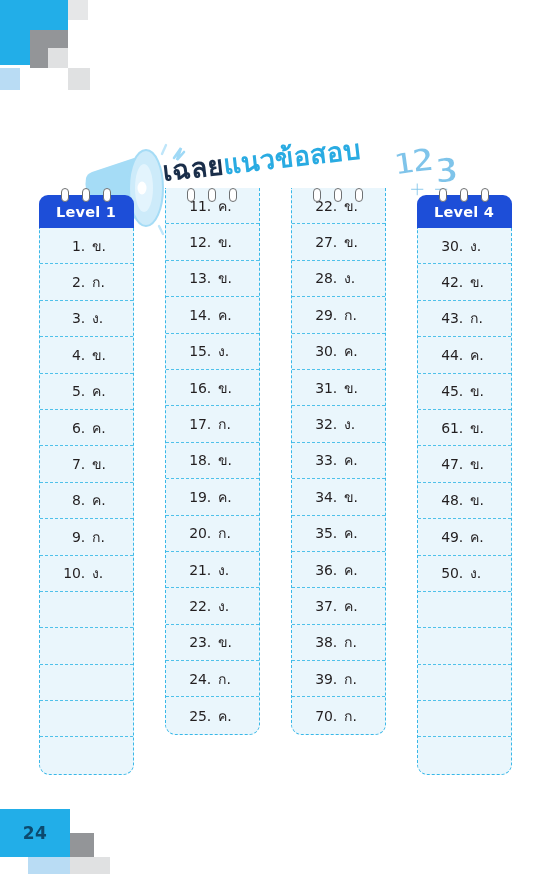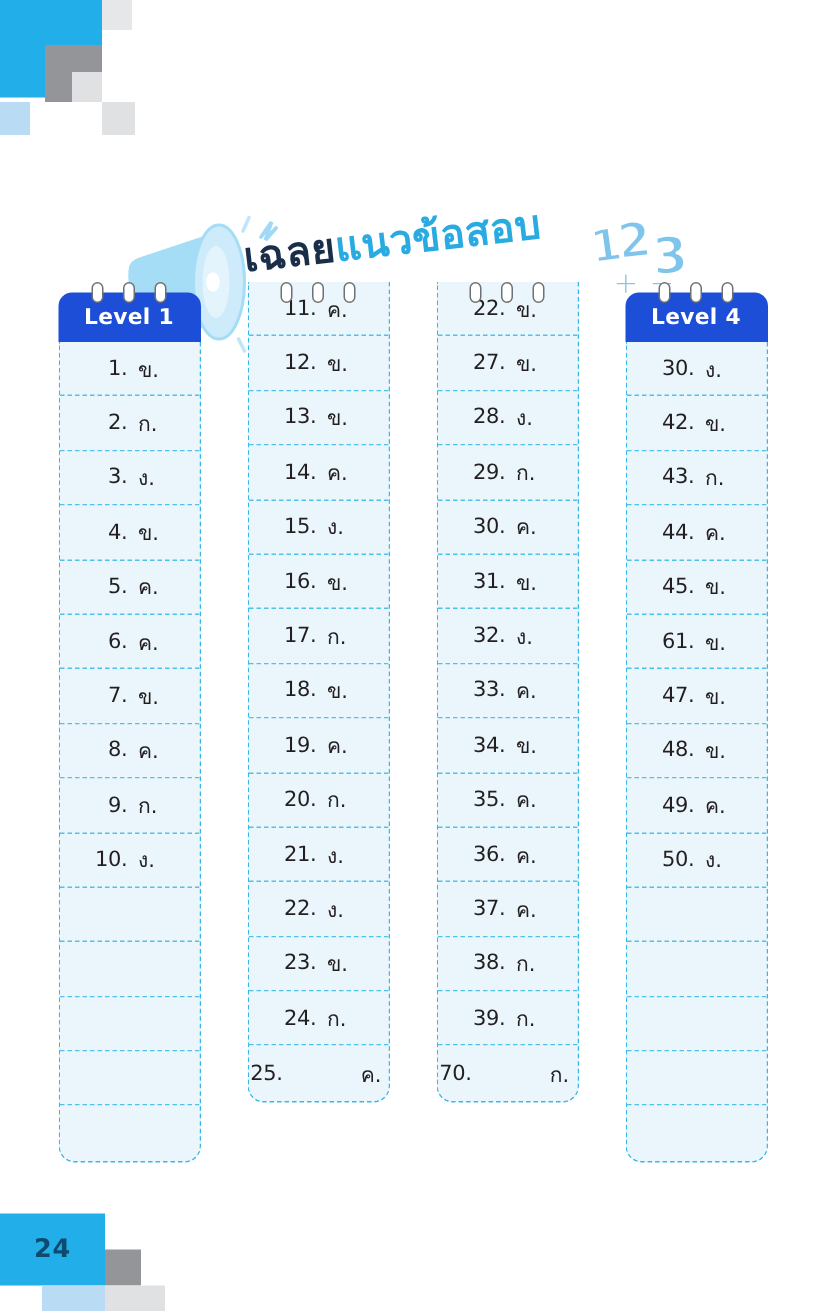--- a/index.html
+++ b/index.html
@@ -144,21 +144,21 @@
     box-sizing: border-box;
     border-bottom: 1.4px dashed #4FC1EA;
     display: flex;
     align-items: center;
     justify-content: center;
     gap: 7px;
     color: #231F20;
     font-size: 14px;
     background: #EAF6FC;
   }
-  .ans-row:last-child { border-bottom: none; justify-content: space-between; }
+  .ans-row:last-child { border-bottom: none; }
   .ans-row.empty { color: transparent; }
 
   .ans-num {
     min-width: 23px;
     text-align: right;
     letter-spacing: -0.2px;
   }
   .ans-letter {
     min-width: 18px;
     text-align: left;

